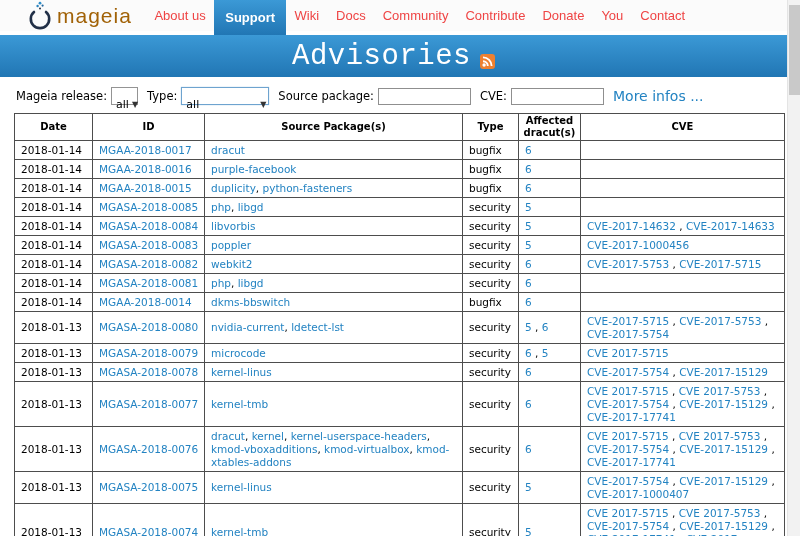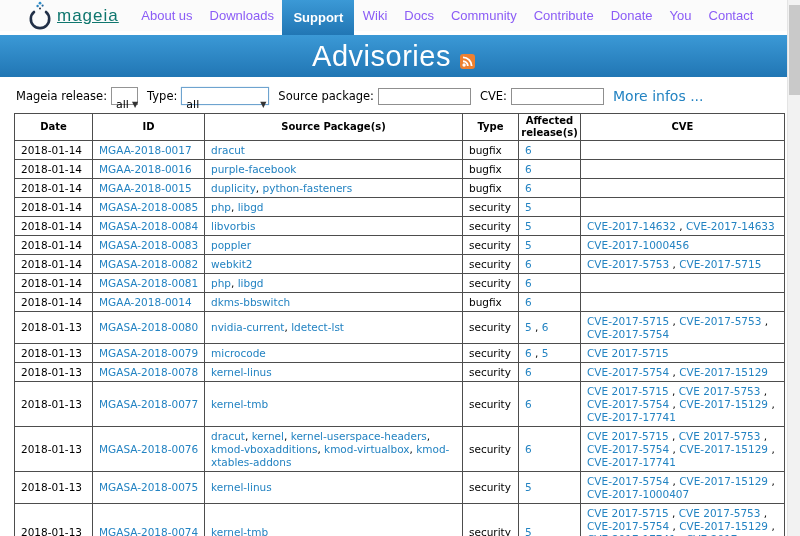--- a/index.html
+++ b/index.html
@@ -8,39 +8,39 @@
 
   .page { width: 787px; position: relative; }
 
   
   .topnav {
     height: 31px; background: #fbfbfb; display: flex; align-items: stretch;
     font-family: "Liberation Sans", sans-serif;
   }
   .brand { display: flex; align-items: center; margin-left: 27px; margin-right: 14px; cursor: pointer; }
   .brand svg { display: block; }
-  .brand-text { font-size: 17px; color: #0f766e; letter-spacing: 1px; margin-left: 4px; font-weight: 500; text-decoration: underline; }
+  .brand-text { font-size: 21px; color: #a16207; letter-spacing: 1px; margin-left: 4px; font-weight: 500; }
   .navitems { display: flex; align-items: stretch; }
   .nav-item {
-    display: flex; align-items: center; padding: 0 8.5px; font-size: 13px; color: #8b5cf6;
+    display: flex; align-items: center; padding: 0 8.5px; font-size: 13px; color: #ef4444;
     text-decoration: none; white-space: nowrap; cursor: pointer;
   }
   .nav-item.active {
     height: 35px; z-index: 2; color: #fff; font-weight: bold; padding: 12px 11px;
     background: linear-gradient(180deg, var(--banner-top), var(--banner-bottom));
   }
 
   
   .banner {
     margin-top: 4px; height: 42px; width: 787px;
     background: linear-gradient(180deg, var(--banner-top), var(--banner-bottom));
     display: flex; align-items: center; justify-content: center;
   }
   .banner h1 {
-    margin: 0; color: #fff; font-family: Liberation Sans, sans-serif;
+    margin: 0; color: #fff; font-family: Liberation Mono, monospace;
     font-size: 29px; font-weight: 400; letter-spacing: 0.5px;
   }
   .rss { margin-left: 9px; margin-top: 10px; cursor: pointer; }
 
   
   .filters {
     margin: 9px 0 0 16px; display: flex; align-items: center;
     font-size: 11.5px; color: #000; height: 20px;
   }
   .filters .flabel { margin-right: 4px; white-space: nowrap; }
@@ -94,21 +94,20 @@
         <circle cx="13" cy="2.2" r="1.4" fill="#2f8ec9"></circle>
         <circle cx="10.6" cy="5" r="1.2" fill="#2a82bd"></circle>
         <circle cx="15.6" cy="4.6" r="1.1" fill="#22679f"></circle>
         <circle cx="13" cy="7.4" r="1.0" fill="#223047"></circle>
         <path d="M7,11 A9.2,9.2 0 1 0 19,11" fill="none" stroke="#223047" stroke-width="2.6" stroke-linecap="round"></path>
       </svg>
       <span class="brand-text">mageia</span>
     </div>
     <nav class="navitems" id="navitems">
         <a class="nav-item">About us</a>
-        <a class="nav-item">Downloads</a>
         <a class="nav-item active">Support</a>
         <a class="nav-item">Wiki</a>
         <a class="nav-item">Docs</a>
         <a class="nav-item">Community</a>
         <a class="nav-item">Contribute</a>
         <a class="nav-item">Donate</a>
         <a class="nav-item">You</a>
         <a class="nav-item">Contact</a>
       </nav>
   </div>
@@ -149,21 +148,21 @@
       <col class="c-type">
         <col class="c-rel">
         <col class="c-cve">
     </colgroup>
     <thead id="adv-head">
         <tr>
           <th>Date</th>
           <th>ID</th>
           <th>Source Package(s)</th>
           <th>Type</th>
-          <th>Affected release(s)</th>
+          <th>Affected dracut(s)</th>
           <th>CVE</th>
         </tr>
       </thead>
     <tbody id="adv-body">
         <tr>
           <td class="date-cell">2018-01-14</td>
           <td class="id-cell"><a>MGAA-2018-0017</a></td>
           <td><a>dracut</a></td>
           <td>bugfix</td>
           <td><a>6</a></td>

